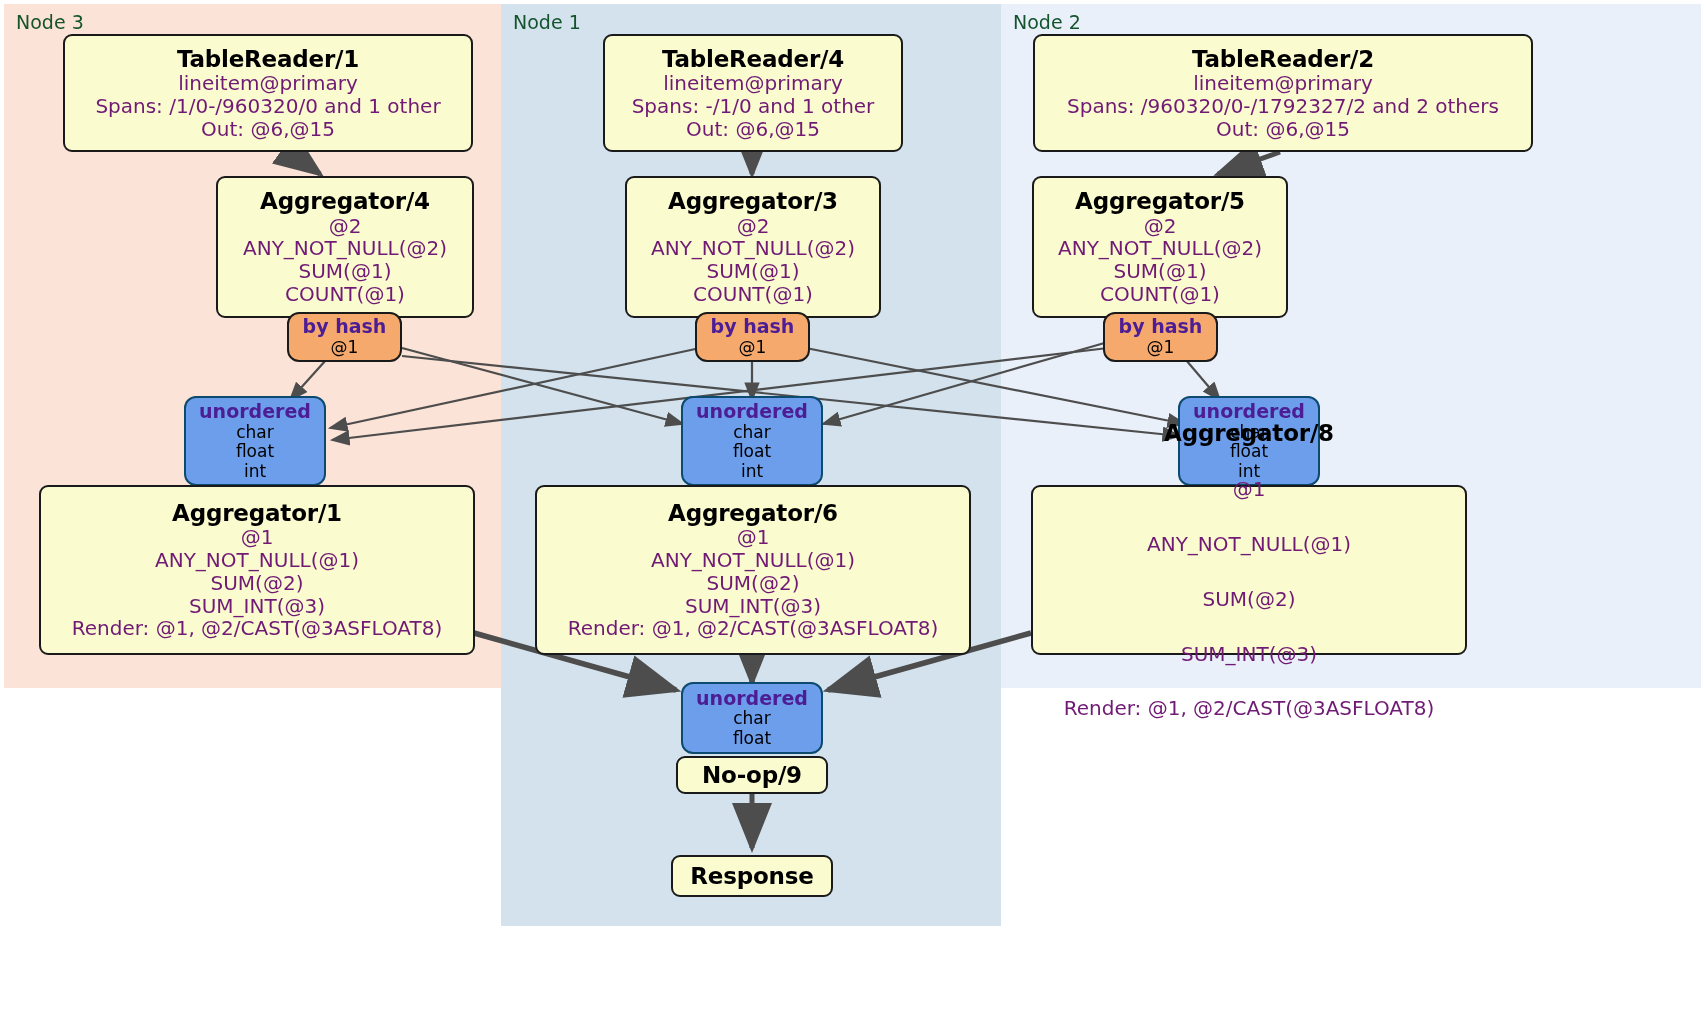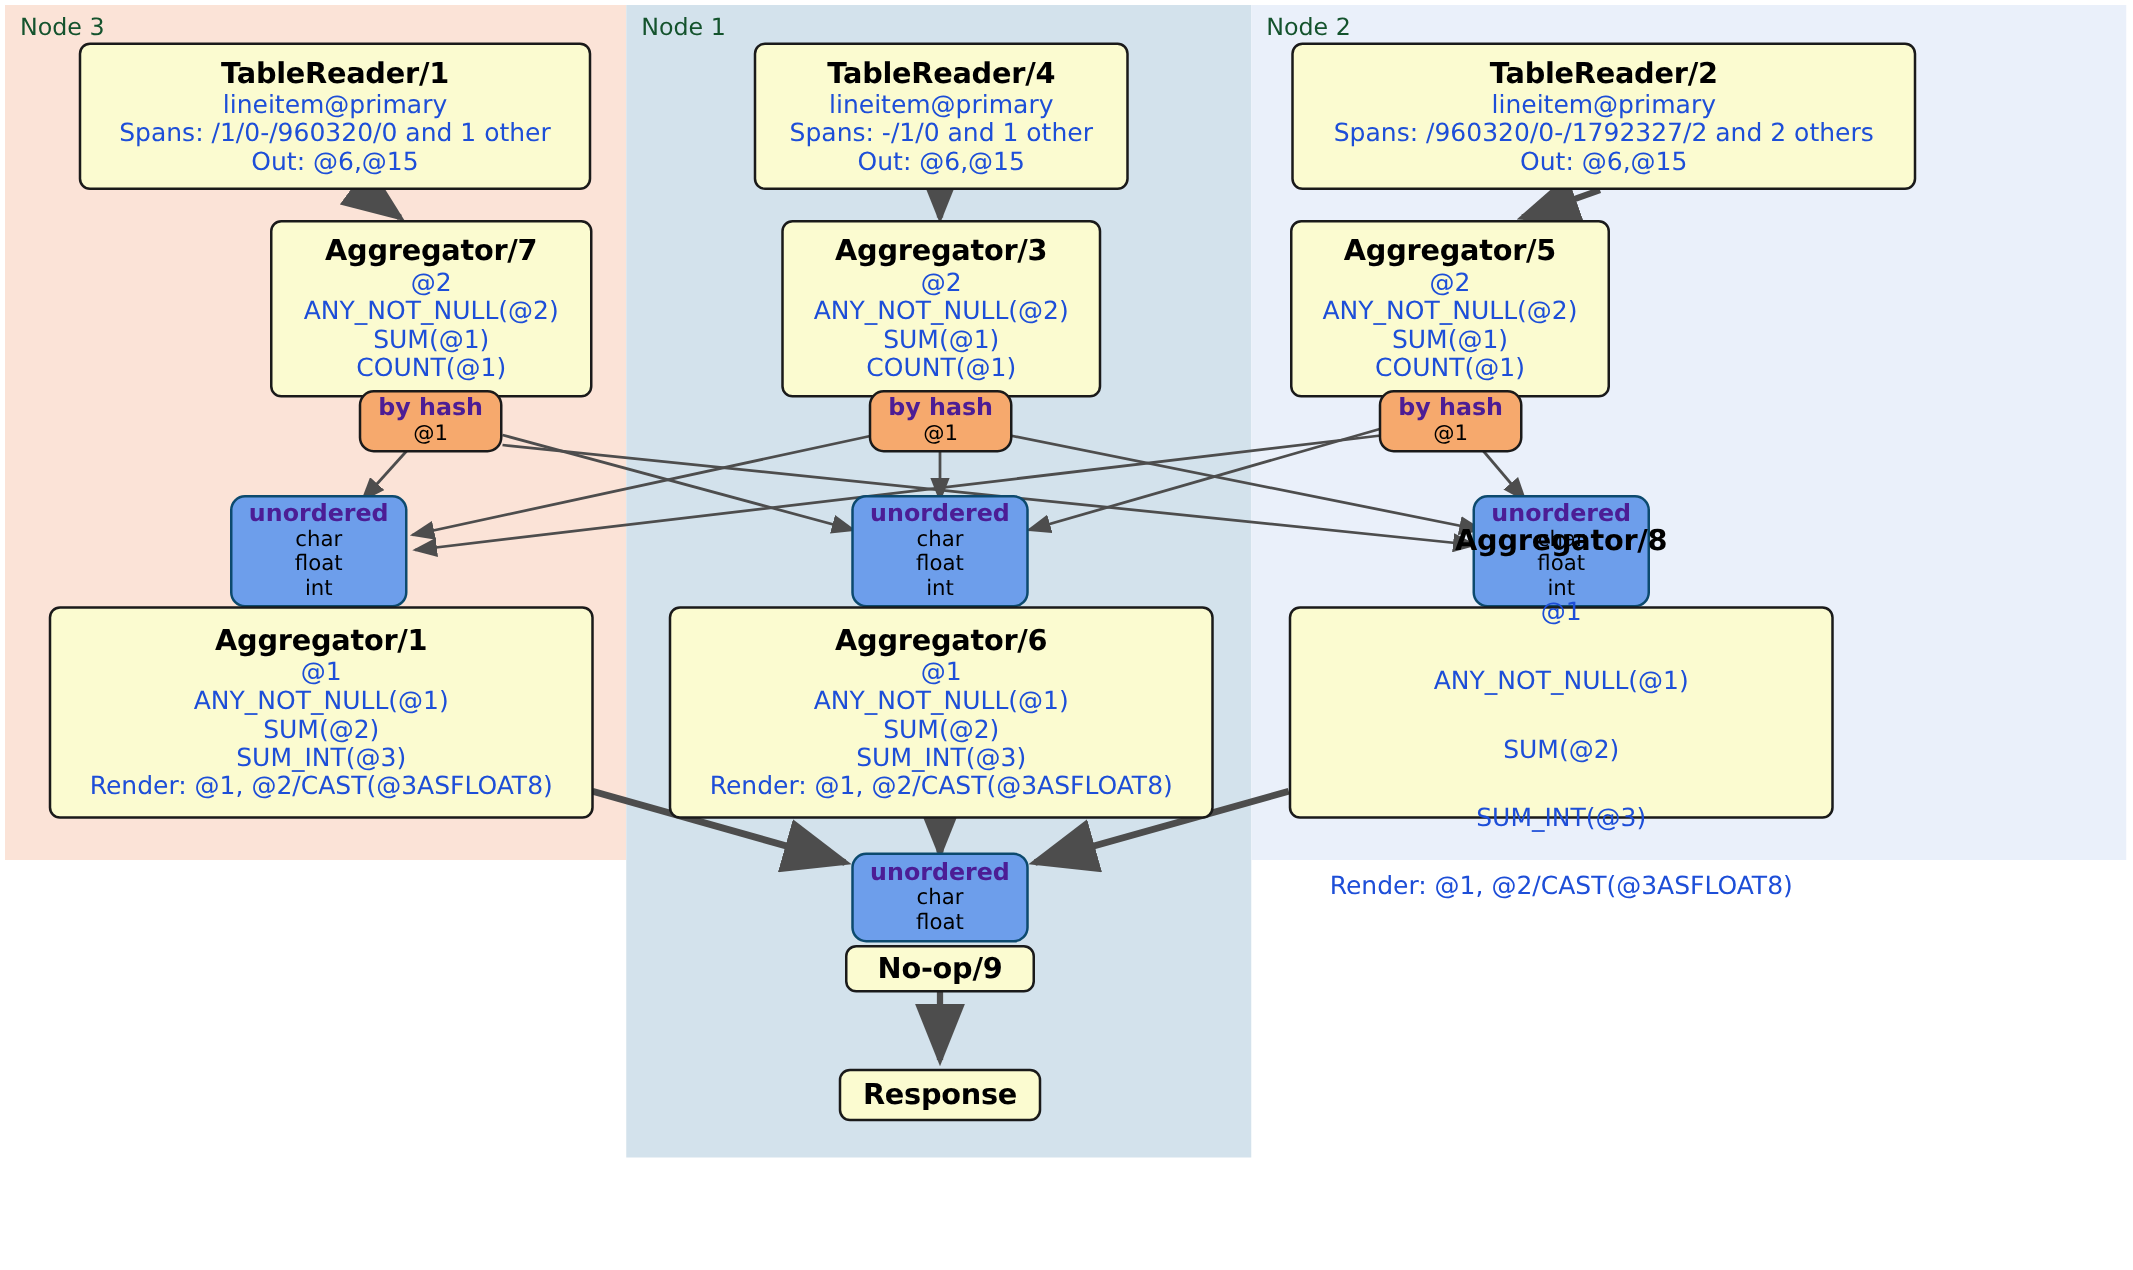--- a/index.html
+++ b/index.html
@@ -66,21 +66,21 @@
     color: #000;
     letter-spacing: -0.2px;
   }
   .title-sm {
     font-weight: bold;
     font-size: 19px;
     color: #4c1d95;
   }
   .detail {
     font-size: 20px;
-    color: #1d4ed8;
+    color: #701a75;
     white-space: nowrap;
   }
   .detail-sm {
     font-size: 17px;
     color: #000;
     white-space: nowrap;
   }
 </style>
 </head>
 <body>
@@ -156,21 +156,21 @@
   </div>
 
   <div class="box proc" style="left:1033px; top:34px; width:500px; height:118px;">
     <div class="title">TableReader/2</div>
     <div class="detail">lineitem@primary</div>
     <div class="detail">Spans: /960320/0-/1792327/2 and 2 others</div>
     <div class="detail">Out: @6,@15</div>
   </div>
 
   <div class="box proc" style="left:216px; top:176px; width:258px; height:142px;">
-    <div class="title">Aggregator/7</div>
+    <div class="title">Aggregator/4</div>
     <div class="detail">@2</div>
     <div class="detail">ANY_NOT_NULL(@2)</div>
     <div class="detail">SUM(@1)</div>
     <div class="detail">COUNT(@1)</div>
   </div>
 
   <div class="box proc" style="left:625px; top:176px; width:256px; height:142px;">
     <div class="title">Aggregator/3</div>
     <div class="detail">@2</div>
     <div class="detail">ANY_NOT_NULL(@2)</div>

